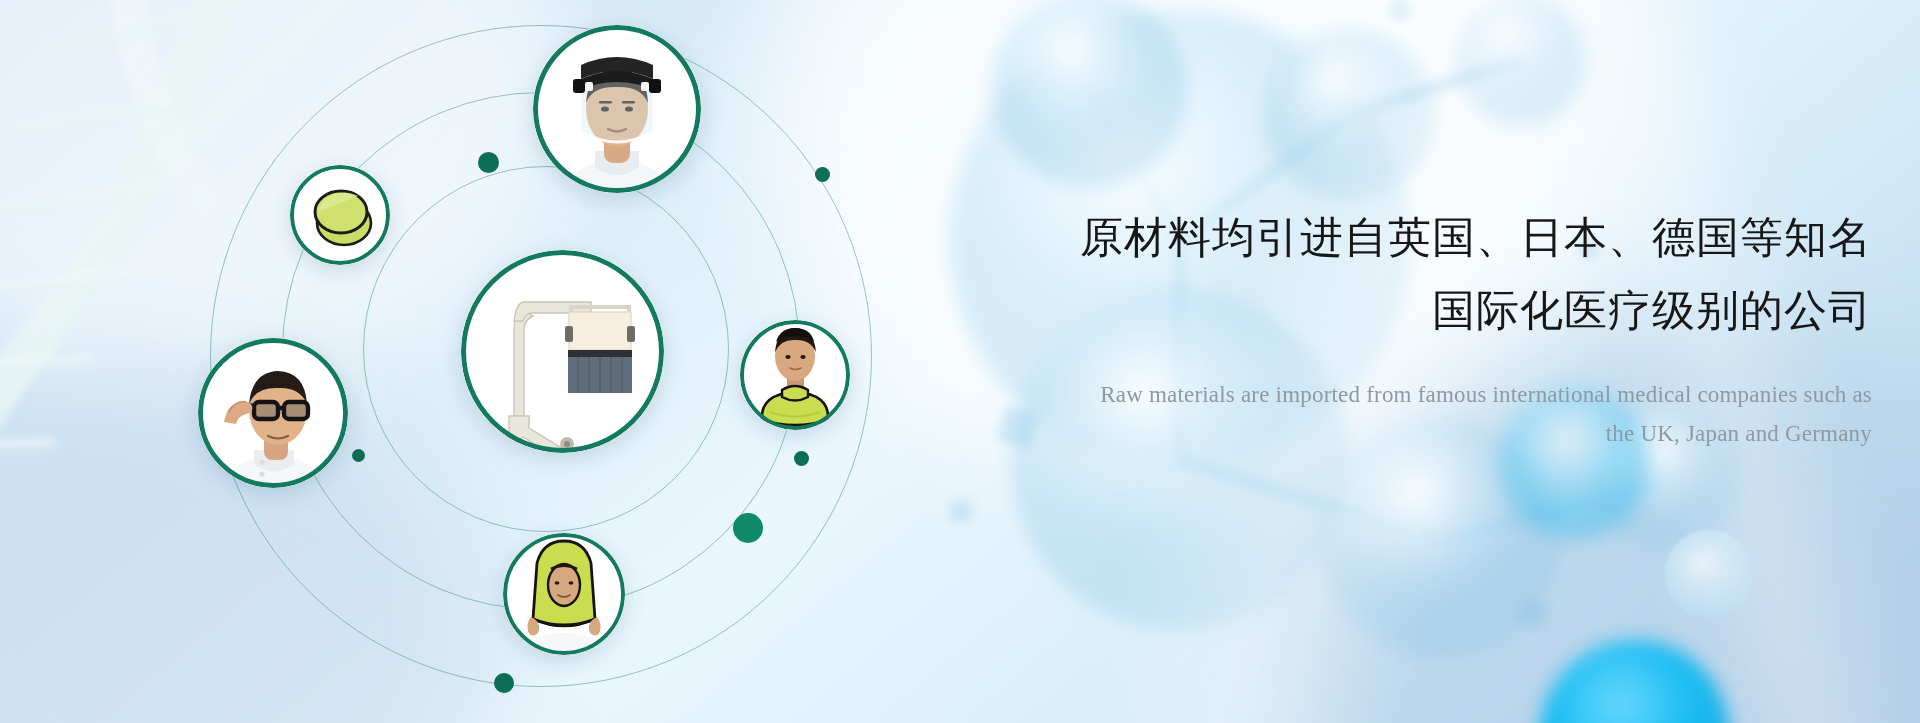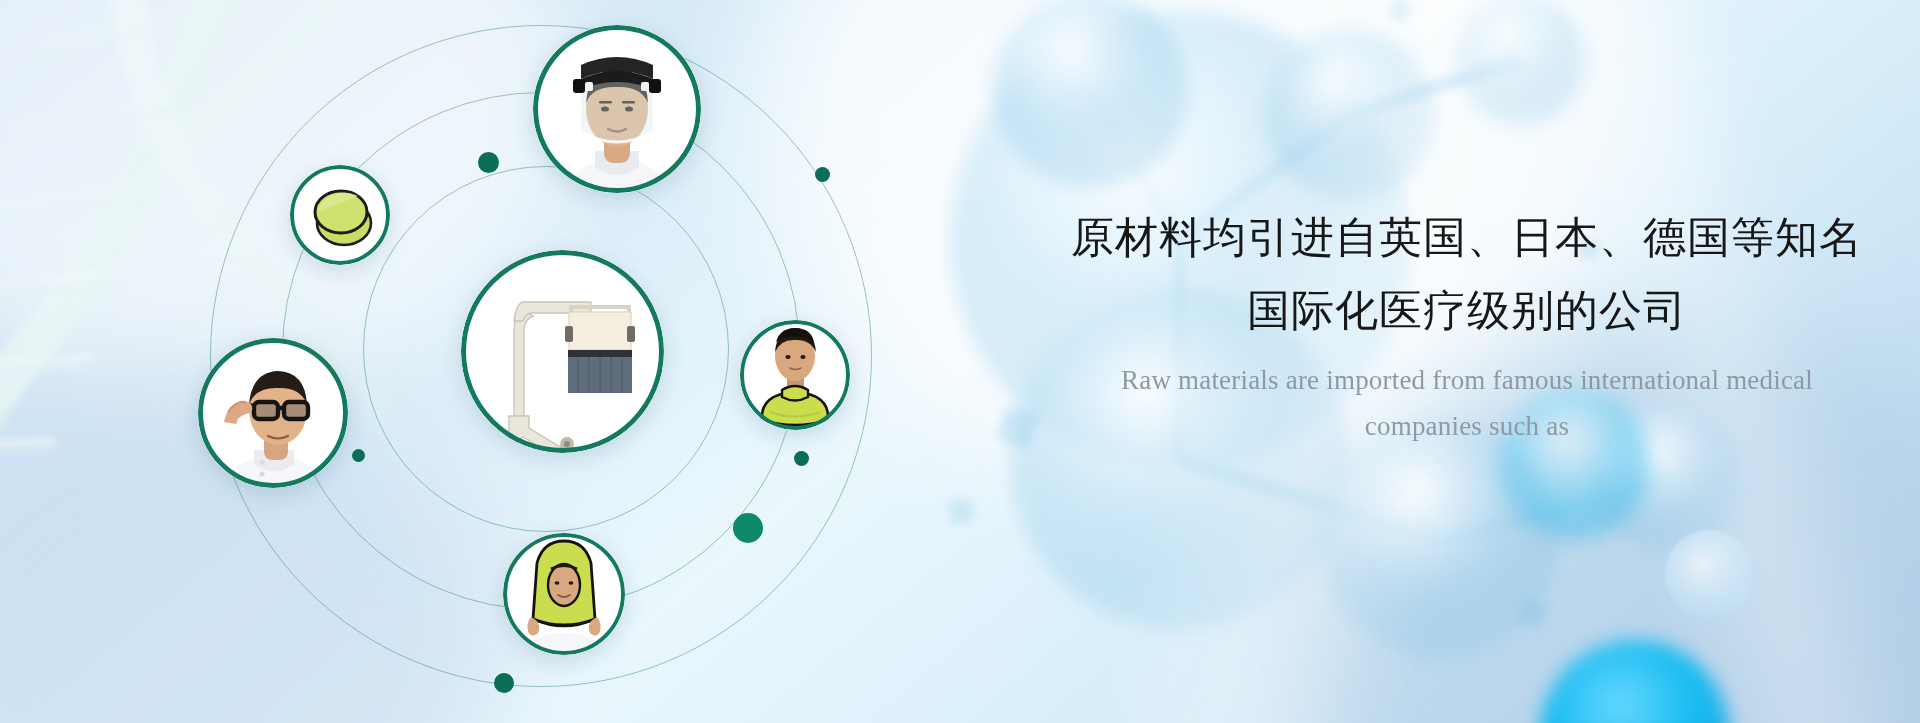--- a/index.html
+++ b/index.html
@@ -23,30 +23,30 @@
   .bubble{
     position:absolute;border-radius:50%;background:#fff;
     box-shadow:0 6px 22px rgba(40,90,120,.18);
     overflow:hidden;display:flex;align-items:flex-end;justify-content:center;
   }
   .bubble .ring{position:absolute;inset:0;border-radius:50%;border:5px solid #147a5f;pointer-events:none;}
   .bubble.thin .ring{border-width:4px;}
   .art{position:absolute;inset:0;}
 
   
-  .copy{position:absolute;right:48px;top:208px;width:810px;text-align:center;}
+  .copy{position:absolute;right:48px;top:208px;width:810px;text-align:right;}
   .h1{
     font-family:"Liberation Sans","DejaVu Sans",sans-serif;
     font-size:43px;line-height:1.38;color:#171717;letter-spacing:1px;font-weight:400;
     white-space:nowrap;
   }
   .h1.l2{margin-top:14px;}
   .sub{
-    margin-top:16px;font-family:"Liberation Serif","DejaVu Serif",serif;
-    font-size:27px;line-height:1.72;color:#8e99a3;letter-spacing:.2px;
+    margin-top:34px;font-family:"Liberation Serif","DejaVu Serif",serif;
+    font-size:23px;line-height:1.72;color:#8e99a3;letter-spacing:.2px;
   }
 </style>
 </head>
 <body>
 
 <div id="banner">
 
   <div class="bgwrap">
 
     <div class="haze" style="left:-180px;top:-230px;width:760px;height:620px;background:rgba(255,255,255,.62);"></div>
@@ -315,16 +315,17 @@
       <path d="M94 84 q5 6 3 14 q-2 6 -7 4 q-5 -2 -4 -9 q1 -6 8 -9z" fill="#d8a87f"></path>
     </svg>
     <div class="ring"></div>
   </div>
 
   <div class="copy">
     <div class="h1">原材料均引进自英国、日本、德国等知名</div>
     <div class="h1 l2">国际化医疗级别的公司</div>
     <div class="sub">
       <div>Raw materials are imported from famous international medical companies such as</div>
+      <div>the UK, Japan and Germany</div>
     </div>
   </div>
 
 </div>
 
 </body></html>

